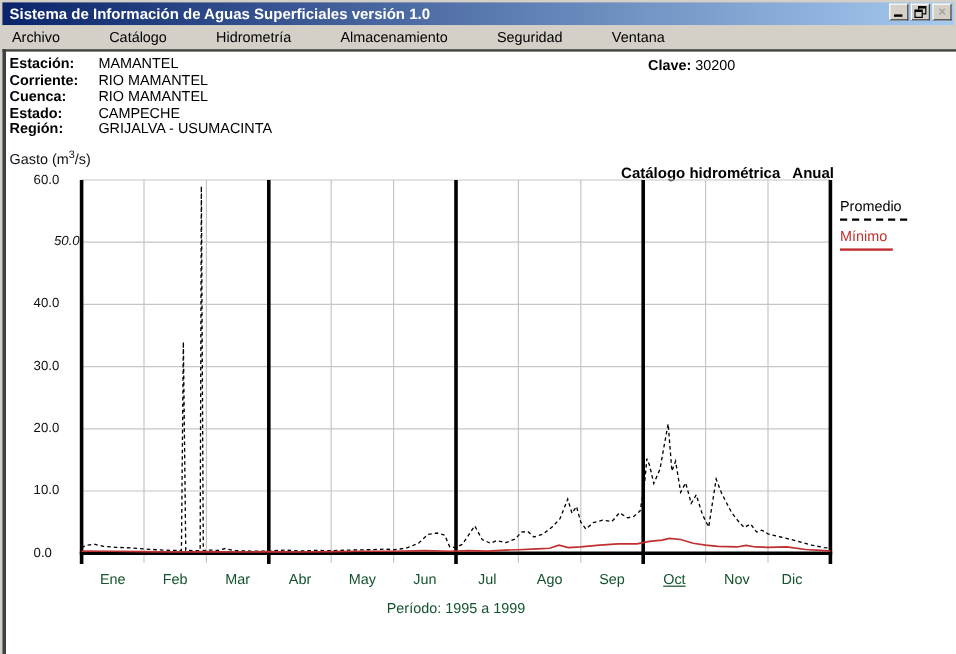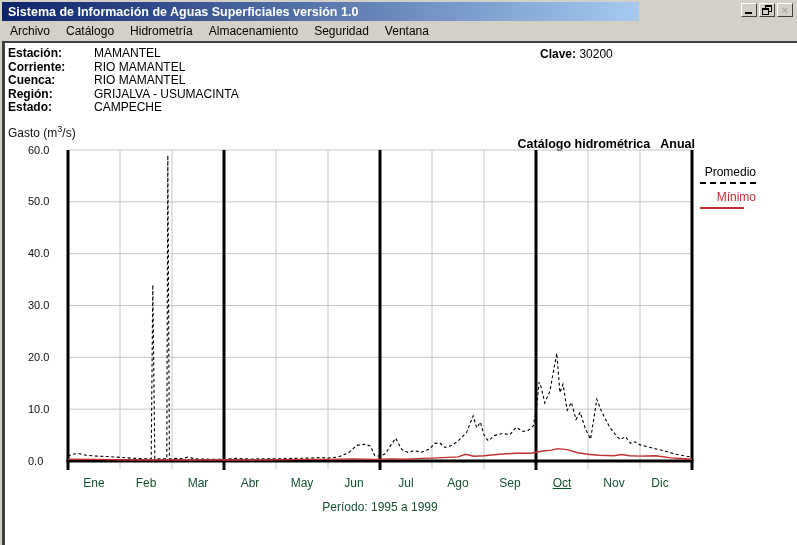--- a/index.html
+++ b/index.html
@@ -1,43 +1,43 @@
 <!DOCTYPE html>
 <html><head>
 <meta charset="utf-8">
 <style>
   html,body{margin:0;padding:0;background:#fff;font-family:"Liberation Sans",sans-serif;}
   .window{position:relative;width:797px;height:545px;background:#D4D0C8;overflow:hidden;}
-  .titlebar{position:absolute;left:2px;top:2px;width:637px;height:19px;
+  .titlebar{position:absolute;left:2px;top:2px;width:793px;height:19px;
     background:linear-gradient(to right,#0A246A,#A6CAF0);
     color:#fff;font-weight:bold;font-size:12.5px;display:flex;align-items:center;padding-left:6px;box-sizing:border-box;}
   .win-buttons{position:absolute;right:4px;top:3px;display:flex;gap:2px;}
   .win-btn{width:16px;height:14px;background:#D4D0C8;border:1px solid;border-color:#FFFFFF #404040 #404040 #FFFFFF;
     position:relative;font-size:10px;line-height:12px;text-align:center;color:#000;box-sizing:border-box;}
   .min-glyph{position:absolute;left:3px;bottom:2px;width:7px;height:2px;background:#000;}
   .rest-back{position:absolute;right:2px;top:1px;width:7px;height:7px;border:1px solid #000;border-top-width:2px;box-sizing:border-box;}
   .rest-front{position:absolute;left:2px;bottom:1px;width:7px;height:7px;border:1px solid #000;border-top-width:2px;background:#D4D0C8;box-sizing:border-box;}
   .close-glyph{color:#A8A49C;font-weight:bold;font-size:11px;line-height:12px;}
   .menubar{position:absolute;left:2px;top:21px;width:793px;height:20px;background:#D4D0C8;
-    display:flex;align-items:center;font-size:12px;color:#000;}
+    display:flex;align-items:center;font-size:12px;color:#000;gap:25px;}
   .menu-item{padding:2px 8px;cursor:default;}
   .content{position:absolute;left:2px;top:41px;right:0;bottom:0;background:#FFFFFF;
     border-left:3px solid #404040;border-top:2px solid #404040;box-sizing:border-box;}
   .station{position:absolute;left:8px;top:47px;font-size:12px;color:#000;}
-  .station-row{display:flex;line-height:13.6px;gap:12px;}
+  .station-row{display:flex;line-height:13.6px;}
   .station-label{font-weight:bold;width:74px;}
   .clave{position:absolute;left:540px;top:47px;font-size:12px;}
   .clave b{font-weight:bold;}
   .gasto{position:absolute;left:8px;top:124px;font-size:12px;color:#111;}
   .gasto sup{font-size:9px;}
   .chart-title{position:absolute;right:102px;top:123px;font-size:12.5px;font-weight:bold;color:#000;white-space:pre;}
   .chart-title .mode{margin-left:10px;margin-top:24px;}
   .ytick{position:absolute;width:34px;text-align:left;font-size:11px;color:#111;}
   .xtick{position:absolute;text-align:center;font-size:12px;color:#14532d;}
-  .legend{position:absolute;left:700px;top:165px;font-size:12px;text-align:right;}
+  .legend{position:absolute;left:700px;top:165px;font-size:12px;}
   .legend-label-promedio{color:#000;}
   .legend-line-promedio{width:56px;border-top:2px dashed #000;margin:3px 0 6px 0;}
   .legend-label-minimo{color:#C03030;}
   .legend-line-minimo{width:44px;border-top:2px solid #C03030;margin:3px 0 0 0;}
   .periodo{position:absolute;left:68px;width:624px;top:500px;text-align:center;font-size:12px;color:#14532d;}
   svg.chart{position:absolute;left:0;top:0;pointer-events:none;}
 </style>
 </head>
 <body>
 
@@ -77,26 +77,26 @@
     </div>
     <div class="station-row">
       <span class="station-label">Corriente:</span>
       <span>RIO MAMANTEL</span>
     </div>
     <div class="station-row">
       <span class="station-label">Cuenca:</span>
       <span>RIO MAMANTEL</span>
     </div>
     <div class="station-row">
+      <span class="station-label">Estado:</span>
+      <span>CAMPECHE</span>
+    </div>
+    <div class="station-row">
       <span class="station-label">Región:</span>
       <span>GRIJALVA - USUMACINTA</span>
-    </div>
-    <div class="station-row">
-      <span class="station-label">Estado:</span>
-      <span>CAMPECHE</span>
     </div>
   </div>
 
   <div class="clave">
     <b>Clave:</b>
     <span>30200</span>
   </div>
 
   <div class="gasto"><span>Gasto (m</span><sup>3</sup><span>/s)</span></div>
 
@@ -128,21 +128,21 @@
       <polyline points="68.0,456.3 72.2,454.3 78.4,453.5 86.2,455.3 96.6,456.1 109.6,456.6 120.0,457.4 130.4,458.1 143.4,458.7 151.2,458.7 152.8,284.8 154.8,458.7 161.6,458.9 166.8,458.9 167.8,155.2 169.4,458.9 174.6,458.4 182.4,458.7 187.6,457.1 195.4,458.9 208.4,459.2 224.0,459.2 237.0,458.4 250.0,459.2 263.0,458.7 276.0,458.9 291.6,458.4 307.2,458.1 320.2,457.6 328.0,458.1 338.4,456.9 348.8,452.7 356.6,445.4 364.4,444.2 370.6,446.0 374.8,455.8 380.0,456.3 385.2,453.7 395.6,438.2 401.8,449.6 408.6,452.7 413.8,450.6 421.6,452.2 429.4,449.1 434.6,443.4 439.8,442.9 445.0,447.5 452.8,444.9 460.6,438.7 466.8,432.0 473.1,415.9 476.7,427.8 480.4,422.1 484.0,435.1 488.2,440.8 494.4,435.6 502.2,433.5 510.0,434.6 516.2,427.3 523.0,431.5 528.2,430.4 533.4,425.8 537.0,404.0 539.1,382.2 541.2,387.4 544.8,402.9 550.0,391.0 553.2,372.9 556.8,353.2 559.9,392.6 563.0,384.3 567.2,410.2 571.4,402.4 576.0,419.5 580.2,412.3 585.4,428.9 590.6,439.2 596.8,399.3 601.0,410.2 604.6,417.5 609.8,427.3 615.0,434.0 620.2,439.7 625.4,436.6 630.6,443.4 634.8,441.8 640.0,444.9 650.4,447.5 663.4,450.6 676.4,454.3 686.8,456.3 692.0,456.9" fill="none" stroke="#000000" stroke-width="1.1" stroke-dasharray="3,2.5"></polyline>
       <polyline points="68.0,459.2 94.0,459.4 120.0,459.7 146.0,460.0 172.0,459.7 198.0,460.0 224.0,459.7 250.0,460.0 276.0,459.7 302.0,459.4 328.0,459.4 354.0,458.9 374.8,459.4 390.4,458.9 406.0,459.2 421.6,458.4 432.0,458.1 447.6,457.4 458.0,456.9 465.8,454.3 473.6,456.3 484.0,455.8 499.6,454.3 515.2,453.2 530.8,453.2 541.2,451.2 551.6,450.1 557.8,448.6 567.2,449.6 577.6,452.7 588.0,454.3 598.4,455.3 614.0,455.8 621.8,454.5 629.6,455.8 640.0,456.1 655.6,455.8 671.2,457.9 684.2,458.7 692.0,459.2" fill="none" stroke="#C03030" stroke-width="1.4"></polyline>
     </svg>
 
   <div id="yticks">
       <span class="ytick" style="right: 735px; top: 454.5px;">0.0</span>
       <span class="ytick" style="right: 735px; top: 402.667px;">10.0</span>
       <span class="ytick" style="right: 735px; top: 350.833px;">20.0</span>
       <span class="ytick" style="right: 735px; top: 299px;">30.0</span>
       <span class="ytick" style="right: 735px; top: 247.167px;">40.0</span>
-      <span class="ytick" style="right: 735px; top: 195.333px;">50.0</span>
+      <span class="ytick" style="right: 718px; top: 195.333px; font-style: italic;">50.0</span>
       <span class="ytick" style="right: 735px; top: 143.5px;">60.0</span>
     </div>
   <div id="xticks">
       <span class="xtick" style="left: 68px; width: 52px; top: 476px;">Ene</span>
       <span class="xtick" style="left: 120px; width: 52px; top: 476px;">Feb</span>
       <span class="xtick" style="left: 172px; width: 52px; top: 476px;">Mar</span>
       <span class="xtick" style="left: 224px; width: 52px; top: 476px;">Abr</span>
       <span class="xtick" style="left: 276px; width: 52px; top: 476px;">May</span>
       <span class="xtick" style="left: 328px; width: 52px; top: 476px;">Jun</span>
       <span class="xtick" style="left: 380px; width: 52px; top: 476px;">Jul</span>

